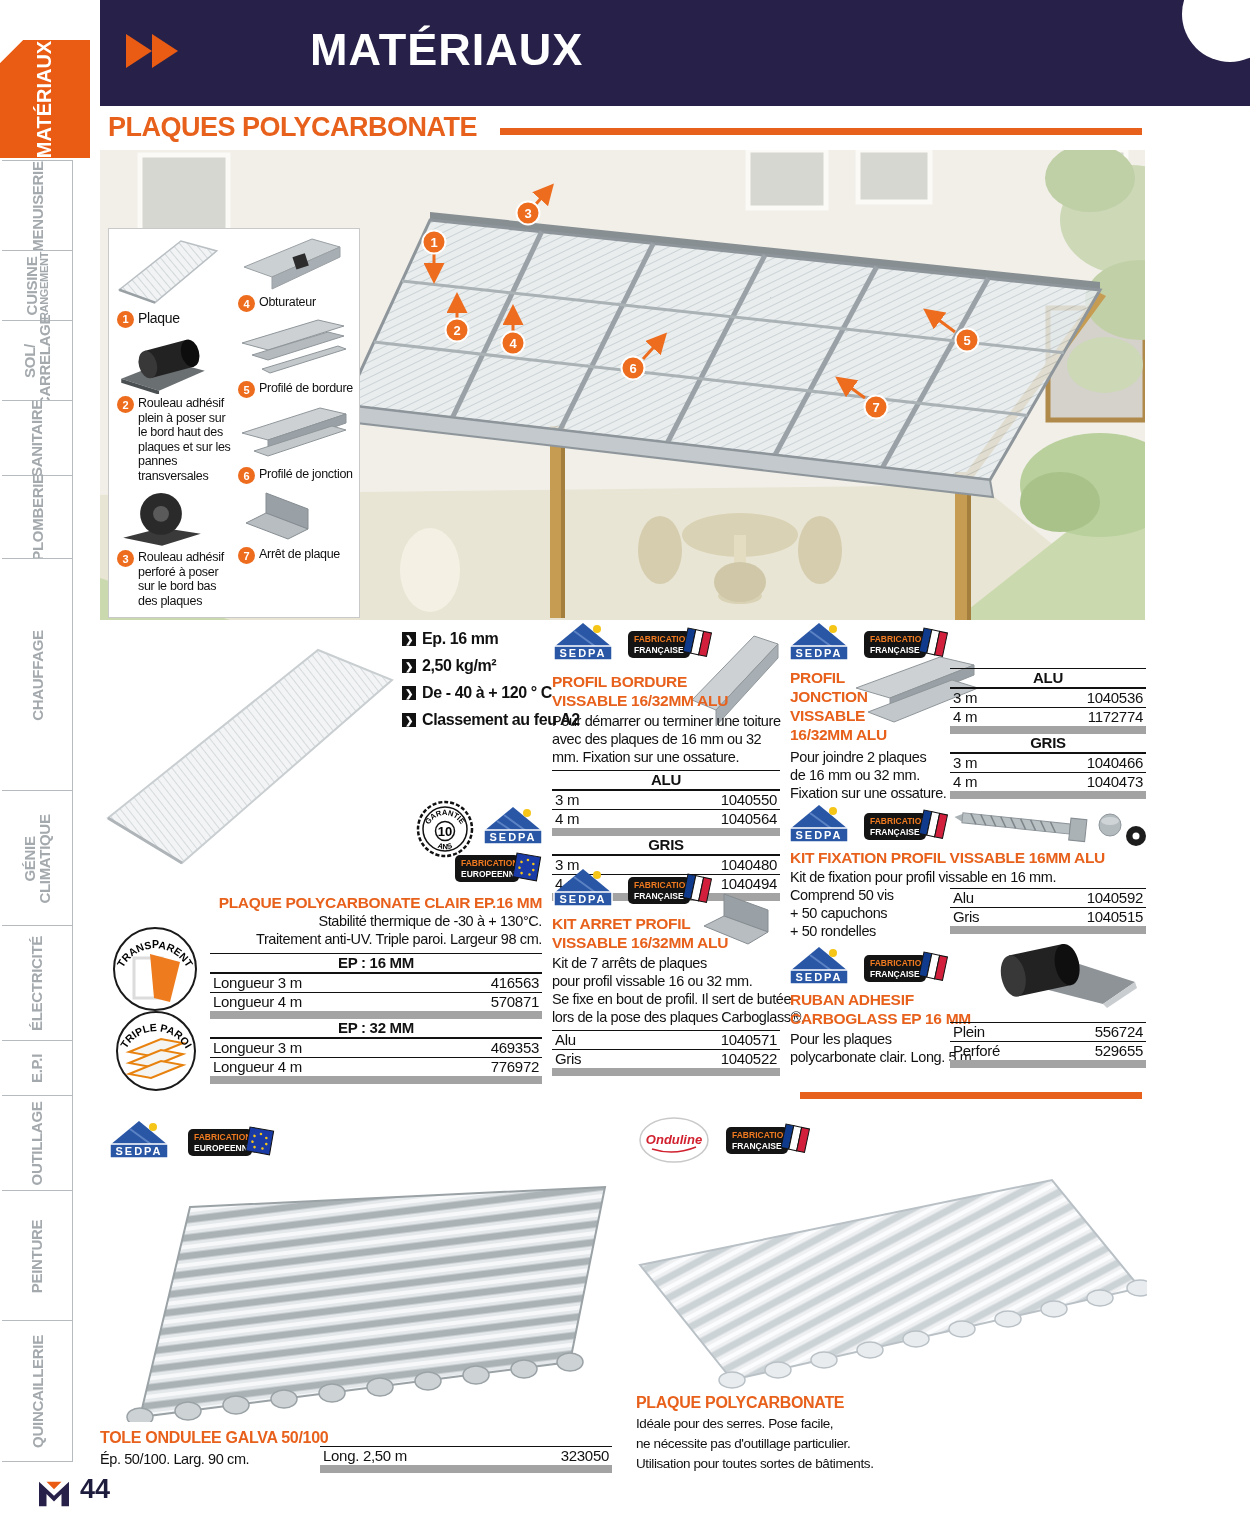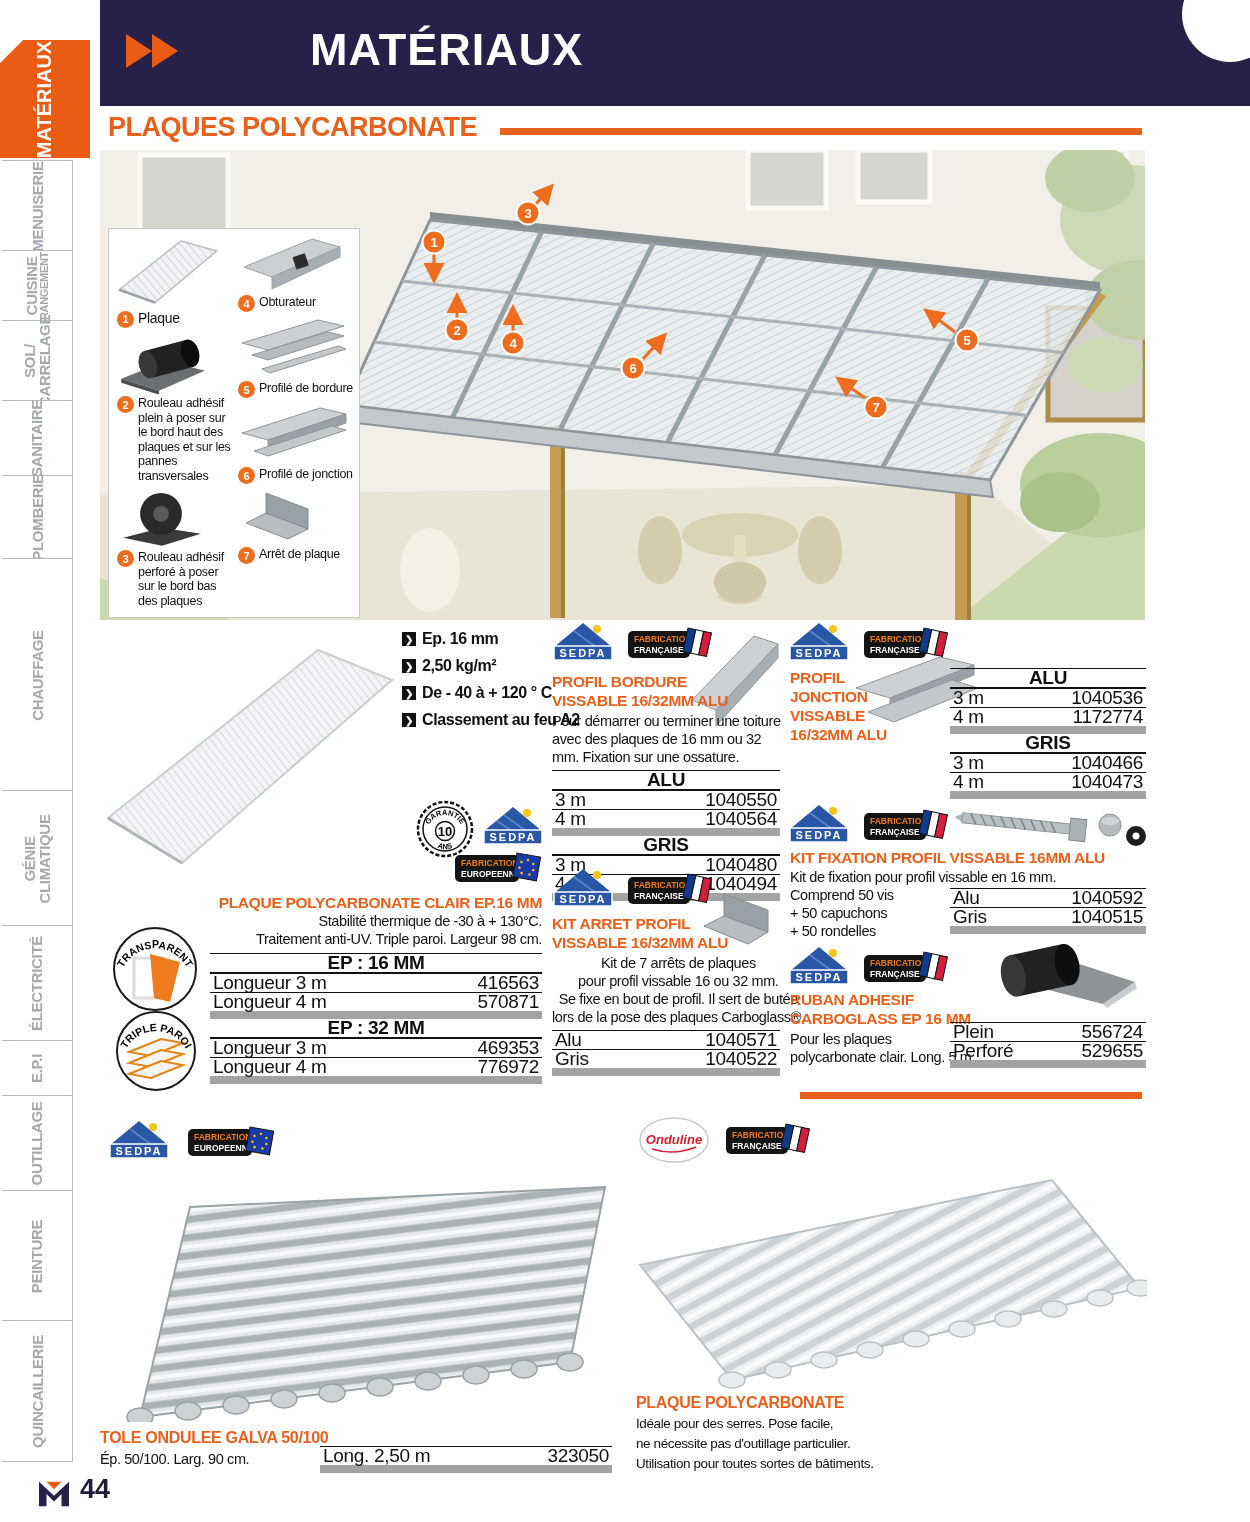--- a/index.html
+++ b/index.html
@@ -39,21 +39,21 @@
   .lnum{flex:0 0 17px;height:17px;border-radius:50%;background:#ed6c1e;color:#fff;font-size:11px;font-weight:bold;
         display:flex;align-items:center;justify-content:center;}
   .ltext{font-size:12.5px;line-height:14.5px;letter-spacing:-0.3px;}
 
   
   .ptitle{color:#e8611c;font-weight:bold;font-size:15.5px;line-height:19px;letter-spacing:-0.3px;white-space:nowrap;}
   .pdesc{font-size:14.5px;line-height:18px;letter-spacing:-0.4px;}
   .pline{white-space:nowrap;}
 
   
-  .ptable{position:absolute;border-top:1.5px solid #111;font-size:19px;letter-spacing:-0.3px;background:transparent;}
+  .ptable{position:absolute;border-top:1.5px solid #111;font-size:15px;letter-spacing:-0.3px;background:transparent;}
   .ptable .th{text-align:center;font-weight:bold;border-bottom:2px solid #111;padding:1px 2px;line-height:16px;}
   .ptable .tr{display:flex;justify-content:space-between;border-bottom:1px solid #111;padding:1px 3px;line-height:16px;}
   .ptable .tr.sep{border-bottom:8px solid #a3a3a3;}
 
   
   .spec{display:flex;align-items:center;gap:6px;font-weight:bold;font-size:16px;margin-bottom:9px;letter-spacing:-0.4px;white-space:nowrap;}
   .spec .bullet{width:14px;height:14px;background:#111;color:#fff;font-size:10px;font-weight:bold;
                 display:flex;align-items:center;justify-content:center;flex:0 0 14px;}
   .footer-page{position:absolute;left:80px;top:1474px;font-size:27px;font-weight:bold;color:#1e1c3c;}
 </style>
@@ -518,21 +518,21 @@
 <div class="abs" style="left:698px;top:888px;">
   <svg width="88" height="78" viewBox="0 0 88 78">
     <polygon points="26,6 70,22 70,44 26,28" fill="#9aa1a6" stroke="#868d92"></polygon>
     <polygon points="6,38 26,28 70,44 50,56" fill="#b7bdc1" stroke="#868d92"></polygon>
   </svg>
 </div>
 <div class="abs ptitle" style="left:552px;top:914px;">
   <div>KIT ARRET PROFIL</div>
   <div>VISSABLE 16/32MM ALU</div>
 </div>
-<div class="abs pdesc" style="left:552px;top:954px;text-align:center;">
+<div class="abs pdesc" style="left:552px;top:954px;">
   <div class="pline">Kit de 7 arrêts de plaques</div>
   <div class="pline">pour profil vissable 16 ou 32 mm.</div>
   <div class="pline">Se fixe en bout de profil. Il sert de butée</div>
   <div class="pline">lors de la pose des plaques Carboglass®.</div>
 </div>
 <div class="ptable" style="left:552px;top:1030px;width:228px;">
   <div class="tr">
         <span>Alu</span>
         <span>1040571</span>
       </div>
@@ -568,20 +568,25 @@
     <polygon points="8,36 92,5 126,13 42,46" fill="#cdd1d4" stroke="#8f969a"></polygon>
     <polygon points="42,46 126,13 126,23 42,57" fill="#9aa1a6" stroke="#8f969a"></polygon>
     <polygon points="20,60 104,28 130,36 46,70" fill="#c2c7cb" stroke="#8f969a"></polygon>
   </svg>
 </div>
 <div class="abs ptitle" style="left:790px;top:668px;">
   <div>PROFIL</div>
   <div>JONCTION</div>
   <div>VISSABLE</div>
   <div>16/32MM ALU</div>
+</div>
+<div class="abs pdesc" style="left:790px;top:748px;">
+  <div class="pline">Pour joindre 2 plaques</div>
+  <div class="pline">de 16 mm ou 32 mm.</div>
+  <div class="pline">Fixation sur une ossature.</div>
 </div>
 <div class="ptable" style="left:950px;top:668px;width:196px;">
   <div class="th">ALU</div>
   <div class="tr">
         <span>3 m</span>
         <span>1040536</span>
       </div>
   <div class="tr sep">
         <span>4 m</span>
         <span>1172774</span>

